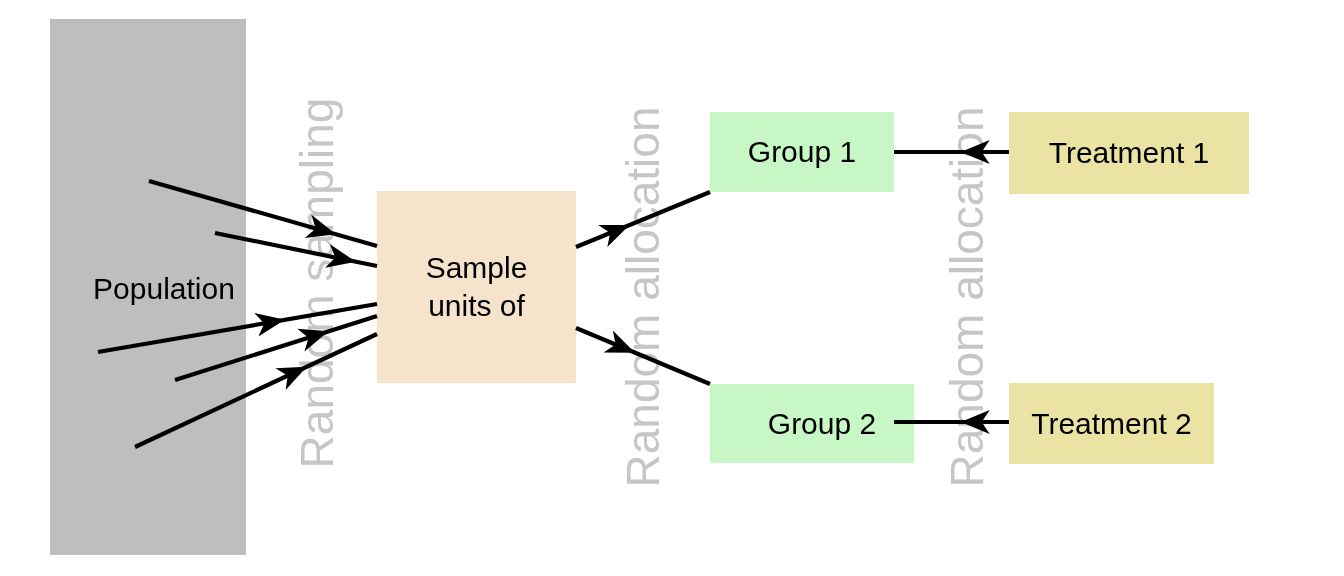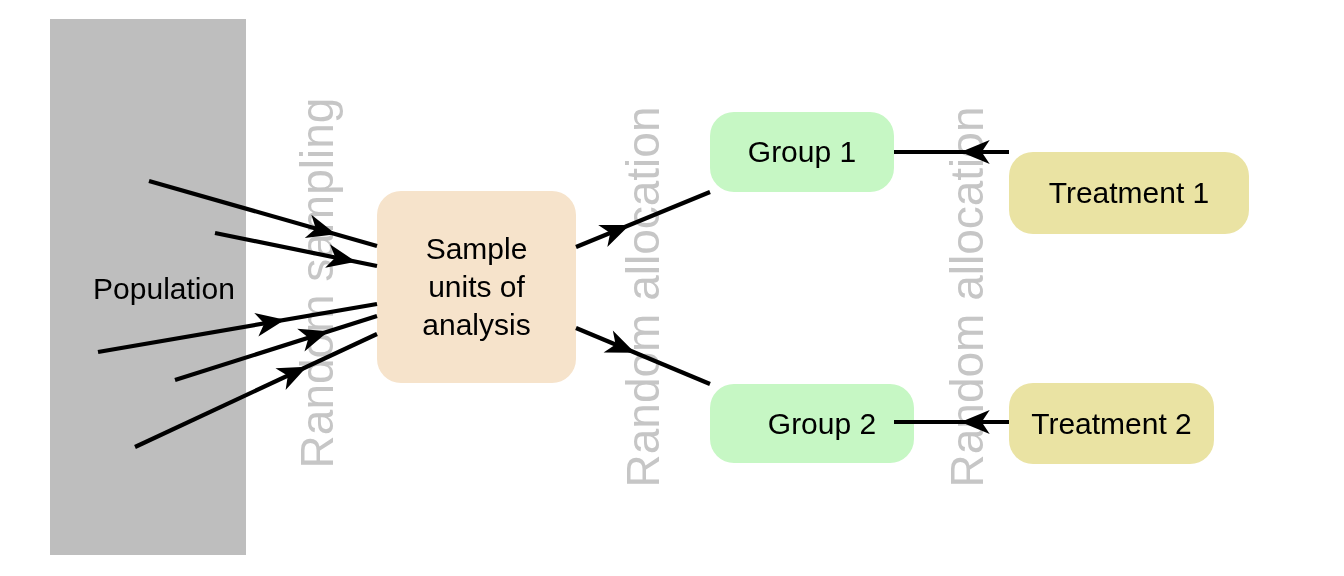--- a/index.html
+++ b/index.html
@@ -18,21 +18,20 @@
   .abs { position: absolute; }
   .box {
     position: absolute;
     display: flex;
     align-items: center;
     justify-content: center;
     text-align: center;
     color: #000000;
     font-size: 30px;
     line-height: 38px;
-    border-radius: 24px;
   }
   #population-box {
     left: 50px; top: 19px;
     width: 196px; height: 536px;
   }
   #population-label {
     left: 50px; top: 272px;
     width: 228px;
     text-align: center;
     font-size: 30px;
@@ -70,32 +69,31 @@
 
 <div id="canvas">
 
   <div id="population-box" class="abs" style="background-color: rgb(190, 190, 190);"></div>
 
   <div id="population-label" class="abs">Population</div>
 
   <div id="sample-box" class="box" style="background-color: rgb(246, 227, 203);">
     <span>Sample</span>
     <span>units of</span>
-    <span>analysis</span>
   </div>
 
   <div id="group1-box" class="box" style="background-color: rgb(198, 247, 196);">
     <span>Group 1</span>
   </div>
 
   <div id="group2-box" class="box" style="background-color: rgb(198, 247, 196);">
     <span>Group 2</span>
   </div>
 
-  <div id="treatment1-box" class="box" style="background-color: rgb(234, 227, 163); margin-top: 40px;">
+  <div id="treatment1-box" class="box" style="background-color: rgb(234, 227, 163);">
     <span>Treatment 1</span>
   </div>
 
   <div id="treatment2-box" class="box" style="background-color: rgb(234, 227, 163);">
     <span>Treatment 2</span>
   </div>
 
   <div id="stage-sampling" class="stage-label" style="color: rgb(198, 198, 198);">Random sampling</div>
 
   <div id="stage-alloc-1" class="stage-label" style="color: rgb(198, 198, 198);">Random allocation</div>

